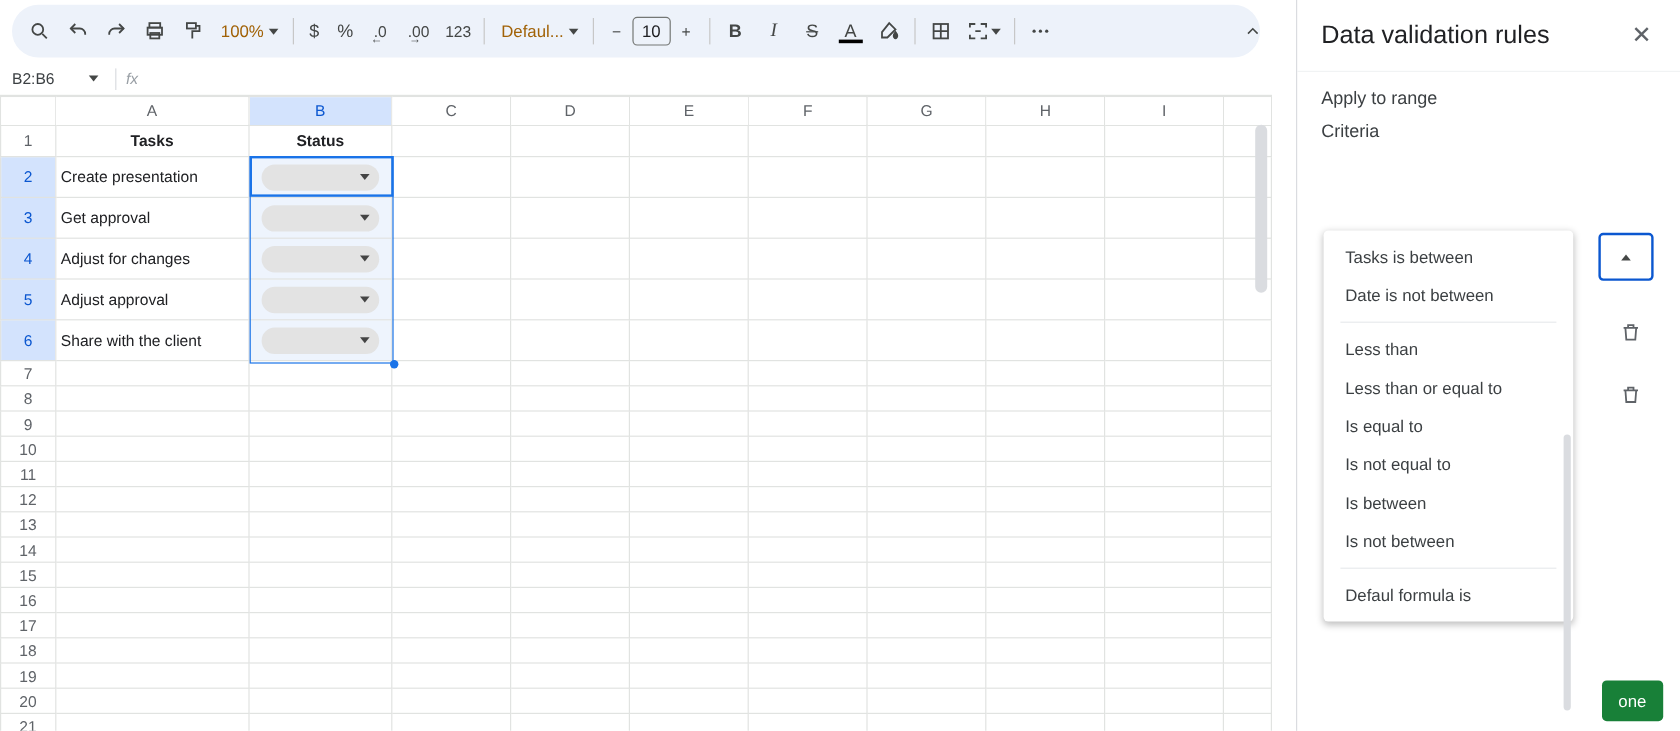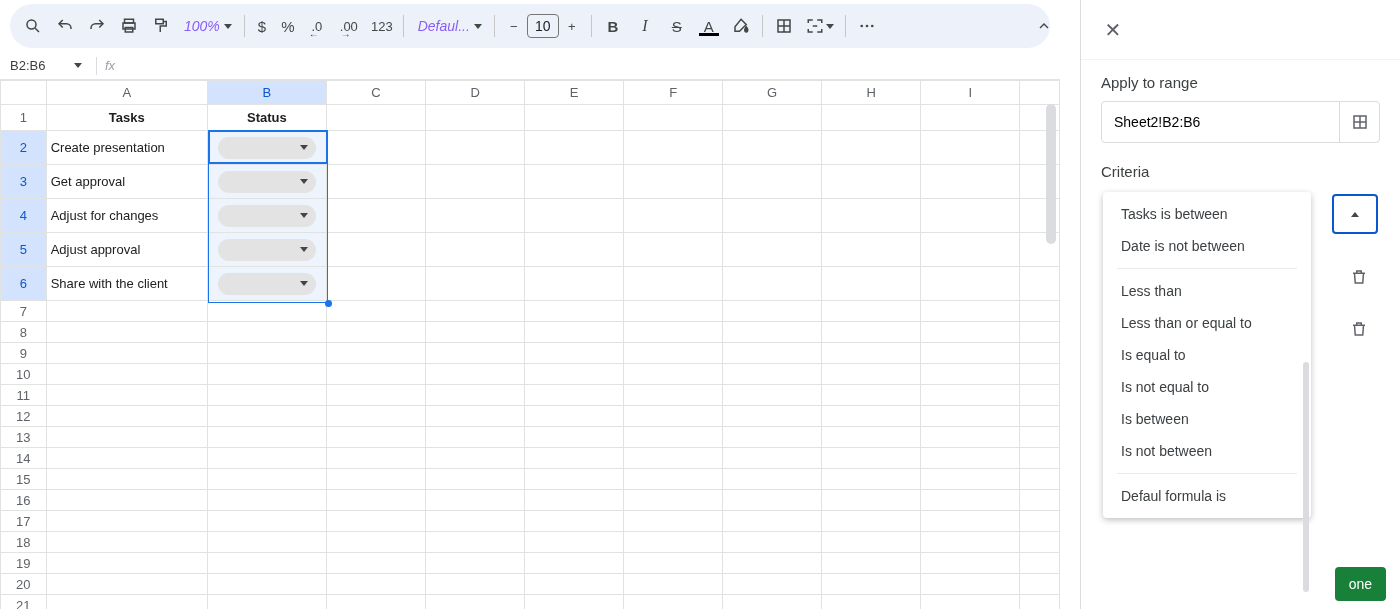--- a/index.html
+++ b/index.html
@@ -33,25 +33,24 @@
   }
   .tb-sep {
     width: 1px; height: 22px;
     background: #c7c7c7;
     margin: 0 4px;
   }
   .tb-text {
     display: flex; align-items: center;
     padding: 0 6px;
     height: 30px;
-    color: #8b5cf6;
+    color: #a16207;
     font-size: 14px;
     gap: 4px;
     cursor: pointer;
-    font-style: italic;
   }
   .tb-fontsize {
     display: flex; align-items: center;
     height: 26px;
   }
   .tb-fontsize .minus, .tb-fontsize .plus {
     width: 26px; height: 26px;
     display: flex; align-items: center; justify-content: center;
     color: #444746; cursor: pointer;
   }
@@ -782,34 +781,25 @@
   </table>
 
   <div class="sel-border" style="left:208px;top:50px;width:120px;height:34px"></div>
   <div class="sel-border light" style="left:208px;top:50px;width:120px;height:173px"></div>
   <div class="sel-handle" style="left:325px;top:220px"></div>
   <div class="v-scroll"></div>
 </div>
 
 <div class="side-panel">
   <div class="sp-header">
+    <span>Data validation rules</span>
     <div class="sp-close">✕</div>
   </div>
   <div class="sp-body">
     <div class="sp-label">Apply to range</div>
-    <div class="range-row">
-      <input class="range-input" value="Sheet2!B2:B6" style="">
-      <div class="range-icon">
-        <svg width="18" height="18" viewBox="0 0 24 24" fill="none" stroke="#5f6368" stroke-width="2">
-            <rect x="4" y="4" width="16" height="16"></rect>
-            <line x1="4" y1="12" x2="20" y2="12"></line>
-            <line x1="12" y1="4" x2="12" y2="20"></line>
-          </svg>
-      </div>
-    </div>
     <div class="sp-label">Criteria</div>
 
     <div class="crit-select-stub">
       <span class="caret-up"></span>
     </div>
 
     <div class="trash t1">
       <svg width="18" height="18" viewBox="0 0 24 24" fill="none" stroke="#5f6368" stroke-width="2">
           <path d="M4 7h16M9 7V4h6v3M6 7l1 13h10l1-13"></path>
         </svg>

